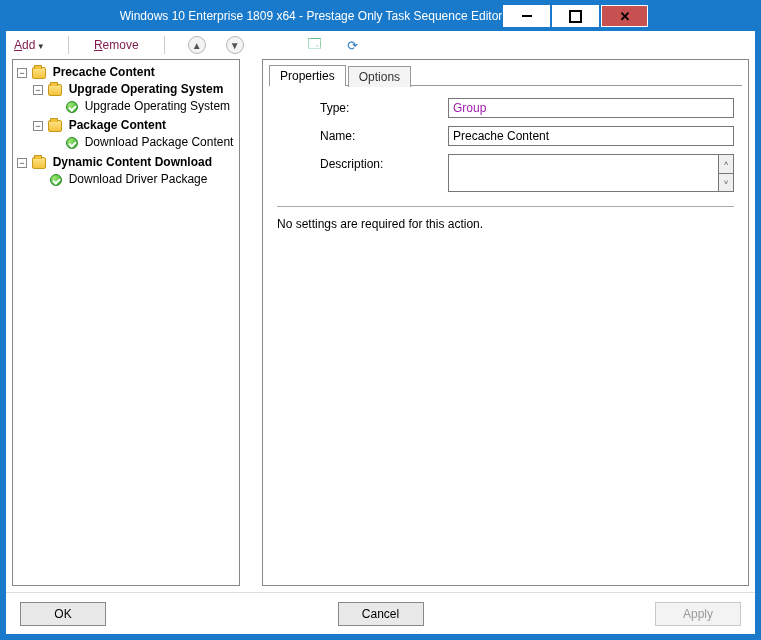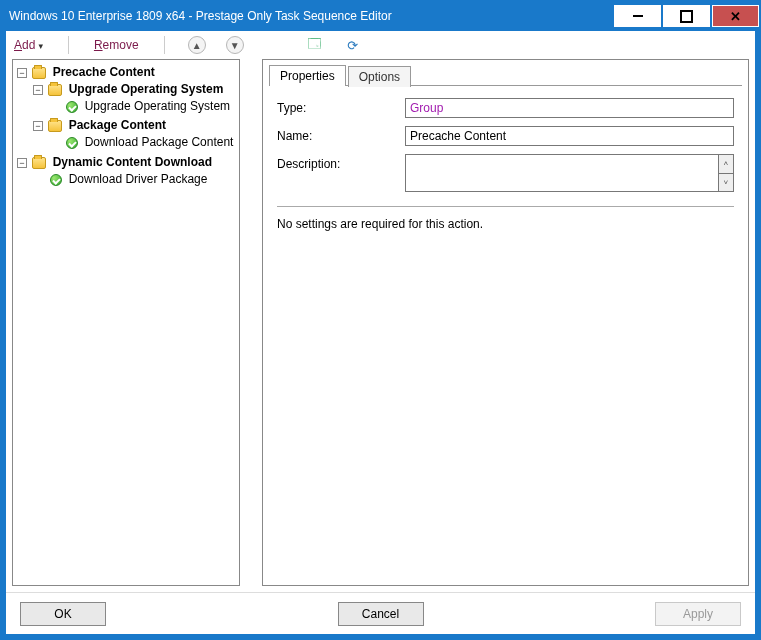--- a/index.html
+++ b/index.html
@@ -6,21 +6,21 @@
   html,body { margin:0; padding:0; }
   body { background:#fff; }
   .window {
     width:761px; height:640px;
     border:1px solid #1979ca;
     display:flex; flex-direction:column;
     background:#fff;
   }
   .titlebar {
     height:30px; background:#1979ca; color:#fff;
-    display:flex; align-items:center; justify-content:space-between;
+    display:flex; align-items:center; justify-content:center;
   }
   .titlebar .title { font-size:12px; padding-left:8px; }
   .winbtns { display:flex; height:100%; }
   .winbtn-wrap { background:#fff; width:45px; height:20px; outline:1px solid #fff; display:flex; align-items:center; justify-content:center; margin:5px 2px; }
   .winbtn-wrap.min::before { content:""; width:10px; border-top:2px solid #000; display:block; }
   .winbtn-wrap.max::before { content:""; width:9px; height:9px; border:2px solid #000; display:block; }
   .winbtn-wrap.close { background:#c75050; }
   .winbtn-wrap.close::before { content:"✕"; color:#000; font-size:13px; font-weight:bold; }
 
   .inner {
@@ -81,21 +81,21 @@
   .tab {
     border:1px solid #999; border-bottom:none; padding:3px 10px;
     background:#fff; position:relative; top:1px; margin-right:2px;
   }
   .tab.inactive { background:#f4f4f4; color:#333; top:2px; }
   .tabbody {
     border-top:1px solid #999; margin:0 6px 6px 6px; padding:12px 8px; flex:1;
     font-size:12px; display:flex; flex-direction:column;
   }
   .row { display:flex; align-items:flex-start; margin-bottom:8px; }
-  .lbl { width:128px; padding-top:3px; }
+  .lbl { width:128px; padding-top:3px;margin-left:43px; }
   .val { flex:1; }
   .val input, .val textarea {
     width:100%; font-size:12px; font-family:inherit;
     border:1px solid #777; padding:2px 4px; background:#fff;
   }
   .val input[readonly] { color:#a21caf; }
   .desc-wrap { display:flex; }
   .desc-wrap textarea { resize:none; height:38px; border-right:none; }
   .spin { width:17px; display:flex; flex-direction:column; }
   .spinbtn {

